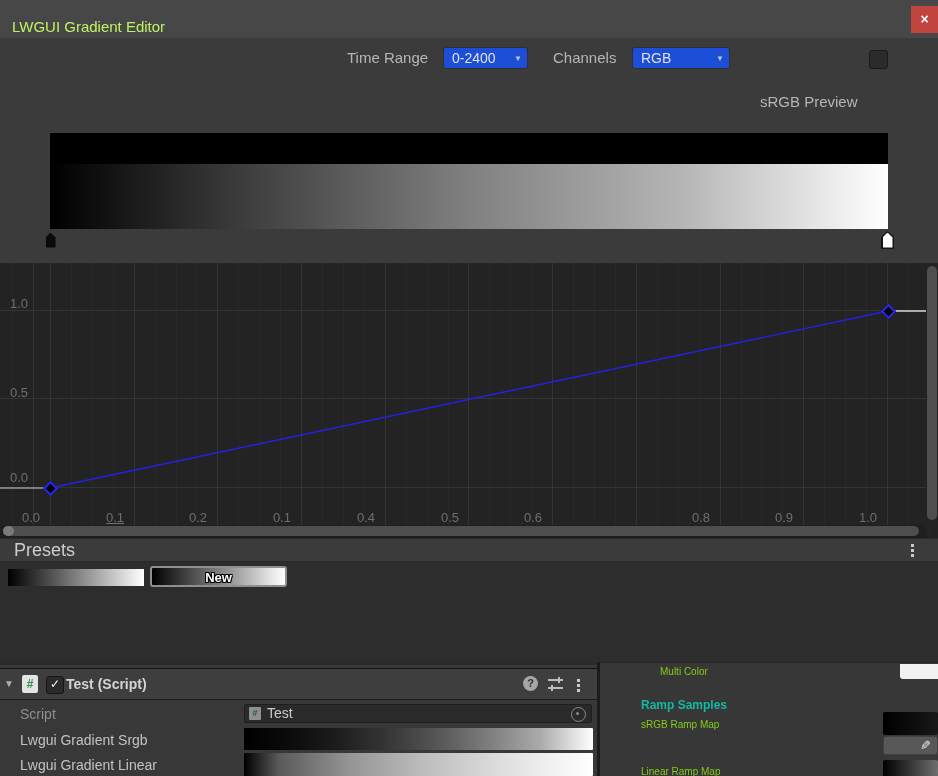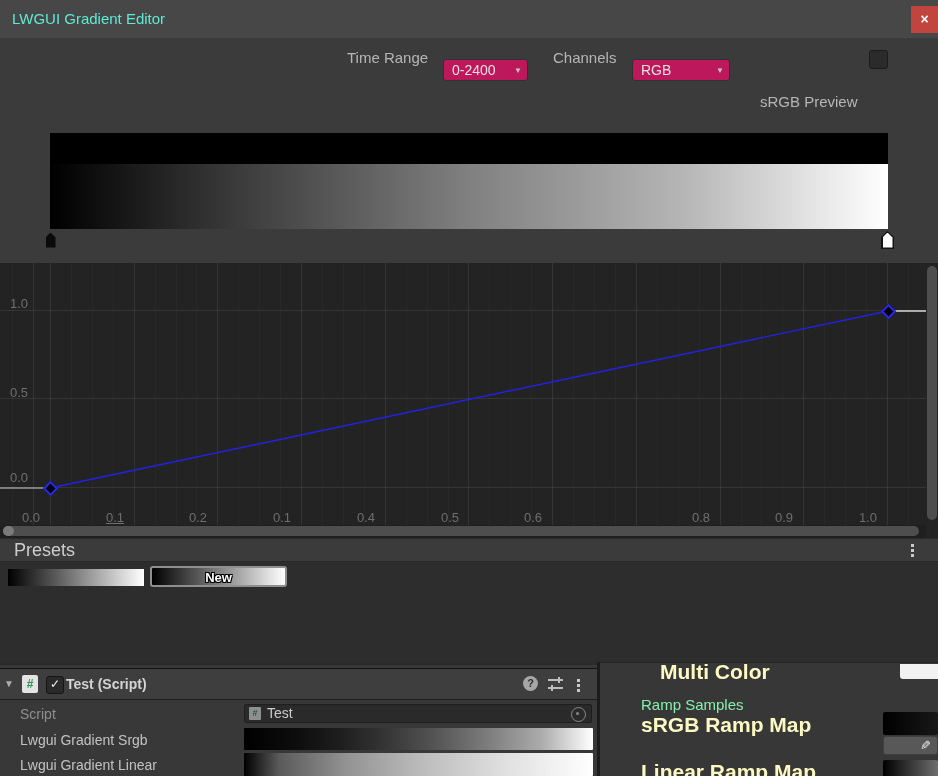--- a/index.html
+++ b/index.html
@@ -2,28 +2,28 @@
 <html><head>
 <meta charset="utf-8">
 <style>
   html,body{margin:0;padding:0;background:#2a2a2a;}
   .screen{position:relative;width:938px;height:776px;background:#3b3b3b;overflow:hidden;
           font-family:"Liberation Sans",sans-serif;color:#c8c8c8;}
   .abs{position:absolute;}
 
   
   .titlebar{left:0;top:0;width:938px;height:38px;background:#474747;}
-  .title-text{left:12px;top:0;height:38px;line-height:38px;font-size:15px;color:#5eead4;}
+  .title-text{left:12px;top:8px;height:38px;line-height:38px;font-size:15px;color:#bef264;}
   .close-btn{left:911px;top:6px;width:27px;height:27px;background:#c2443e;color:#fff;
              font-size:14px;font-weight:bold;text-align:center;line-height:26px;cursor:pointer;}
 
   
   .tb-label{top:47px;height:22px;line-height:22px;font-size:15px;color:#b6b6b6;}
-  .dropdown{top:47px;height:22px;background:#be185d;border:1px solid #303030;border-radius:3px;
-            font-size:14px;color:#e2e2e2;line-height:20px;padding:0 18px 0 8px;box-sizing:border-box;cursor:pointer;margin-top:12px;}
+  .dropdown{top:47px;height:22px;background:#1d4ed8;border:1px solid #303030;border-radius:3px;
+            font-size:14px;color:#e2e2e2;line-height:20px;padding:0 18px 0 8px;box-sizing:border-box;cursor:pointer;}
   .dd-arrow{position:absolute;right:5px;top:7px;font-size:8px;color:#c4c4c4;line-height:8px;}
   .checkbox{top:50px;width:17px;height:17px;background:#2b2b2b;border:1px solid #1b1b1b;border-radius:3px;cursor:pointer;}
 
   
   .grad-preview{left:50px;top:133px;width:838px;height:96px;cursor:pointer;}
   .grad-alpha-strip{left:0;top:0;width:838px;height:31px;background:#000;}
   .grad-color-strip{left:0;top:31px;width:838px;height:65px;
        background:linear-gradient(to right,#000 0%,#3a3a3a 22%,#808080 50%,#b4b4b4 75%,#fff 100%);}
   .gkey{top:231px;width:13px;height:18px;cursor:grab;
         clip-path:polygon(50% 0,100% 33%,100% 100%,0 100%,0 33%);}
@@ -86,22 +86,22 @@
   .obj-picker b{position:absolute;left:4px;top:4px;width:3px;height:3px;border-radius:50%;background:#8a8a8a;}
   .grad-field{left:244px;width:349px;cursor:pointer;border-radius:1px;}
   .grad-srgb{top:728px;height:22px;
      background:linear-gradient(to right,#000 0%,#0c0c0c 14%,#1d1d1d 27%,#343434 40%,#555 55%,#7d7d7d 70%,#ababab 85%,#fff 100%);}
   .grad-linear{top:753px;height:23px;
      background:linear-gradient(to right,#000 0%,#5a5a5a 10%,#949494 30%,#bababa 50%,#e0e0e0 75%,#fff 100%);}
 
   
   .divider{left:597px;top:662px;width:3px;height:114px;background:#1c1c1c;}
   .mat-panel{left:600px;top:662px;width:338px;height:114px;background:#373737;border-top:1px solid #262626;box-sizing:border-box;}
-  .mat-label{height:18px;line-height:18px;font-size:21px;color:#fef9c3;font-weight:bold;}
-  .mat-header{height:18px;line-height:18px;font-size:15px;font-weight:normal;color:#86efac;}
+  .mat-label{height:18px;line-height:18px;font-size:10px;color:#84cc16;}
+  .mat-header{height:18px;line-height:18px;font-size:12px;font-weight:bold;color:#14b8a6;}
   .mat-swatch-white{left:300px;top:1px;width:38px;height:15px;background:#f2f2f2;border-radius:0 0 0 3px;cursor:pointer;}
   .ramp-thumb{left:283px;width:55px;border-radius:2px;cursor:pointer;}
   .ramp-srgb-thumb{top:49px;height:23px;background:linear-gradient(to right,#000,#181818);}
   .pencil-btn{left:283px;top:73px;width:55px;height:19px;background:#585858;border:1px solid #404040;
               border-radius:3px;box-sizing:border-box;cursor:pointer;}
   .pencil-glyph{position:absolute;right:6px;top:1px;font-size:13px;color:#ececec;transform:scaleX(-1);}
   .ramp-linear-thumb{top:97px;height:17px;background:linear-gradient(to right,#000,#6e6e6e);}
 </style>
 </head>
 <body>

